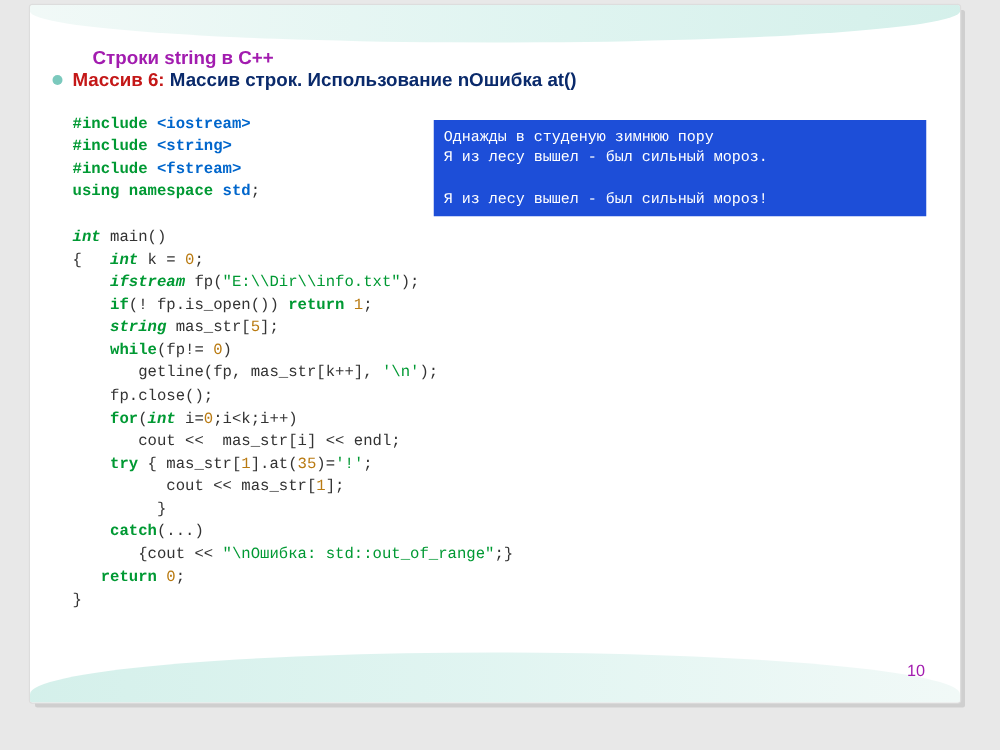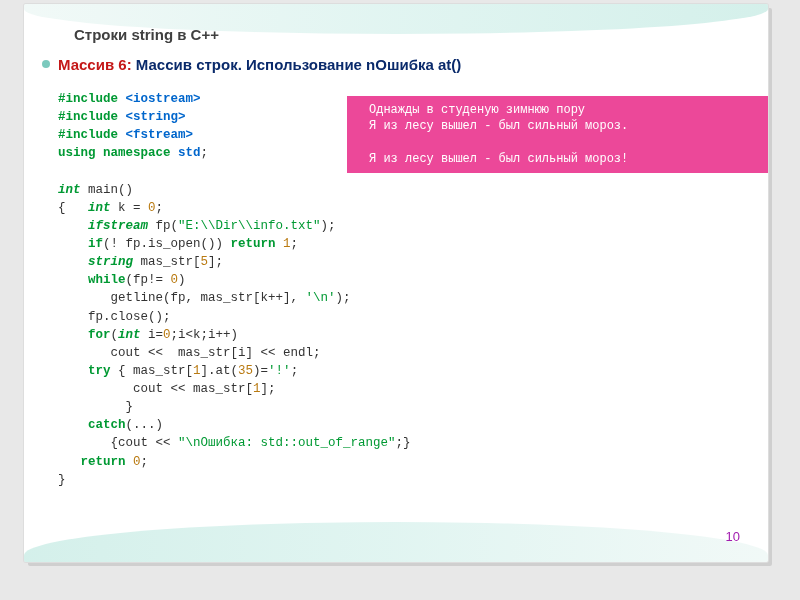--- a/index.html
+++ b/index.html
@@ -43,25 +43,25 @@
   .wave-bottom {
     position: absolute;
     bottom: 0; left: 0; right: 0;
     height: 40px;
     background: linear-gradient(to right, #b8e6dd, #cdeee8, #e8f5f2);
     border-radius: 60% 60% 0 0 / 100% 100% 0 0;
     opacity: 0.6;
   }
   .title {
     position: absolute;
-    top: 22px;
+    top: 34px;
     left: 50px;
     font-size: 15px;
     font-weight: bold;
-    color: #404040;
+    color: #a21caf;
   }
   .subtitle {
     position: absolute;
     top: 52px;
     left: 34px;
     font-size: 15px;
     font-weight: bold;
   }
   .bullet {
     position: absolute;
@@ -72,25 +72,25 @@
     background: #7bc9bd;
     border-radius: 50%;
   }
   .example-label { color: #c41818; }
   .example-text { color: #0a2a6b; }
   .console {
     position: absolute;
     top: 92px;
     left: 323px;
     width: 378px;
-    background: #ec4899;
+    background: #1d4ed8;
     color: #fff;
     font-family: "Courier New", monospace;
     font-size: 12px;
-    padding: 6px 22px;
+    padding: 6px 8px;
     line-height: 1.35;
     white-space: pre-wrap;
   }
   .code {
     position: absolute;
     top: 86px;
     left: 34px;
     font-family: "Courier New", monospace;
     font-size: 12.5px;
     line-height: 1.45;

